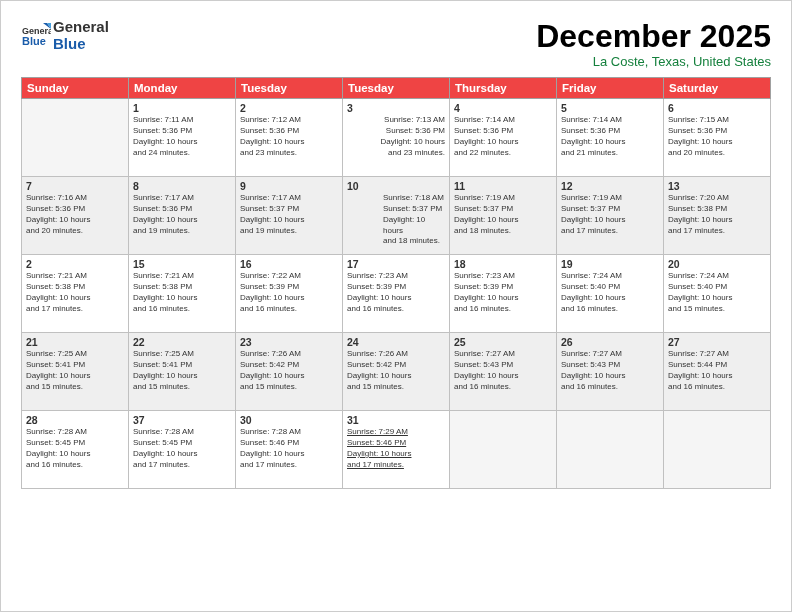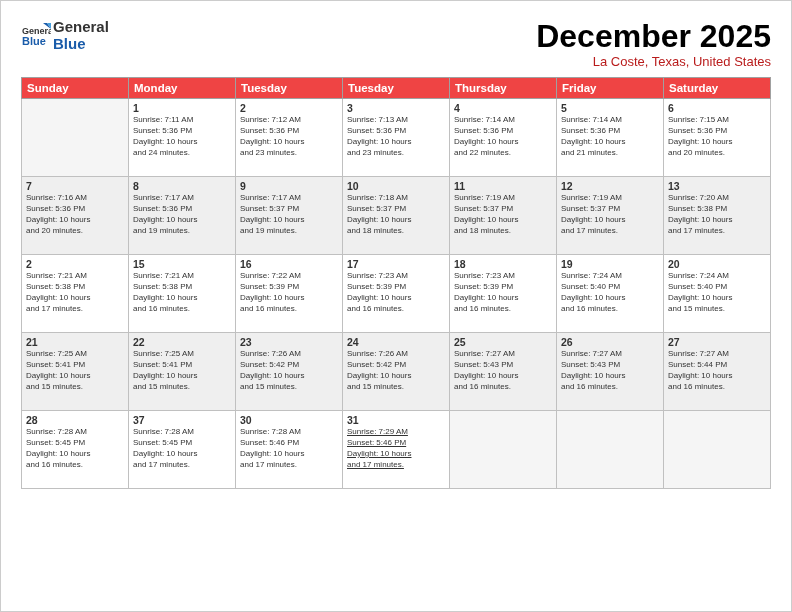--- a/index.html
+++ b/index.html
@@ -44,21 +44,21 @@
       text-align: right;
     }
     .calendar-title {
       font-size: 32px;
       font-weight: bold;
       color: #000000;
       line-height: 1.1;
     }
     .calendar-subtitle {
       font-size: 13px;
-      color: #b91c1c;
+      color: #15803d;
     }
     .calendar-table {
       width: 100%;
       border-collapse: collapse;
       table-layout: fixed;
     }
     .calendar-table th {
       background: #ef4444;
       color: #fff;
       font-size: 11.5px;
@@ -146,21 +146,21 @@
           </td>
           <td>
             <span class="day-number">2</span>
             <div class="day-detail" style="white-space: pre-line;">Sunrise: 7:12 AM
 Sunset: 5:36 PM
 Daylight: 10 hours
 and 23 minutes.</div>
           </td>
           <td>
             <span class="day-number">3</span>
-            <div class="day-detail" style="white-space: pre-line;">Sunrise: 7:13 AM
+            <div class="day-detail" style="white-space: pre-line; text-align: right;">Sunrise: 7:13 AM
 Sunset: 5:36 PM
 Daylight: 10 hours
 and 23 minutes.</div>
           </td>
           <td>
             <span class="day-number">4</span>
             <div class="day-detail" style="white-space: pre-line;">Sunrise: 7:14 AM
 Sunset: 5:36 PM
 Daylight: 10 hours
 and 22 minutes.</div>
@@ -197,21 +197,21 @@
           </td>
           <td>
             <span class="day-number">9</span>
             <div class="day-detail" style="white-space: pre-line;">Sunrise: 7:17 AM
 Sunset: 5:37 PM
 Daylight: 10 hours
 and 19 minutes.</div>
           </td>
           <td>
             <span class="day-number">10</span>
-            <div class="day-detail" style="white-space: pre-line;">Sunrise: 7:18 AM
+            <div class="day-detail" style="white-space: pre-line; margin-left: 36px;">Sunrise: 7:18 AM
 Sunset: 5:37 PM
 Daylight: 10 hours
 and 18 minutes.</div>
           </td>
           <td>
             <span class="day-number">11</span>
             <div class="day-detail" style="white-space: pre-line;">Sunrise: 7:19 AM
 Sunset: 5:37 PM
 Daylight: 10 hours
 and 18 minutes.</div>

